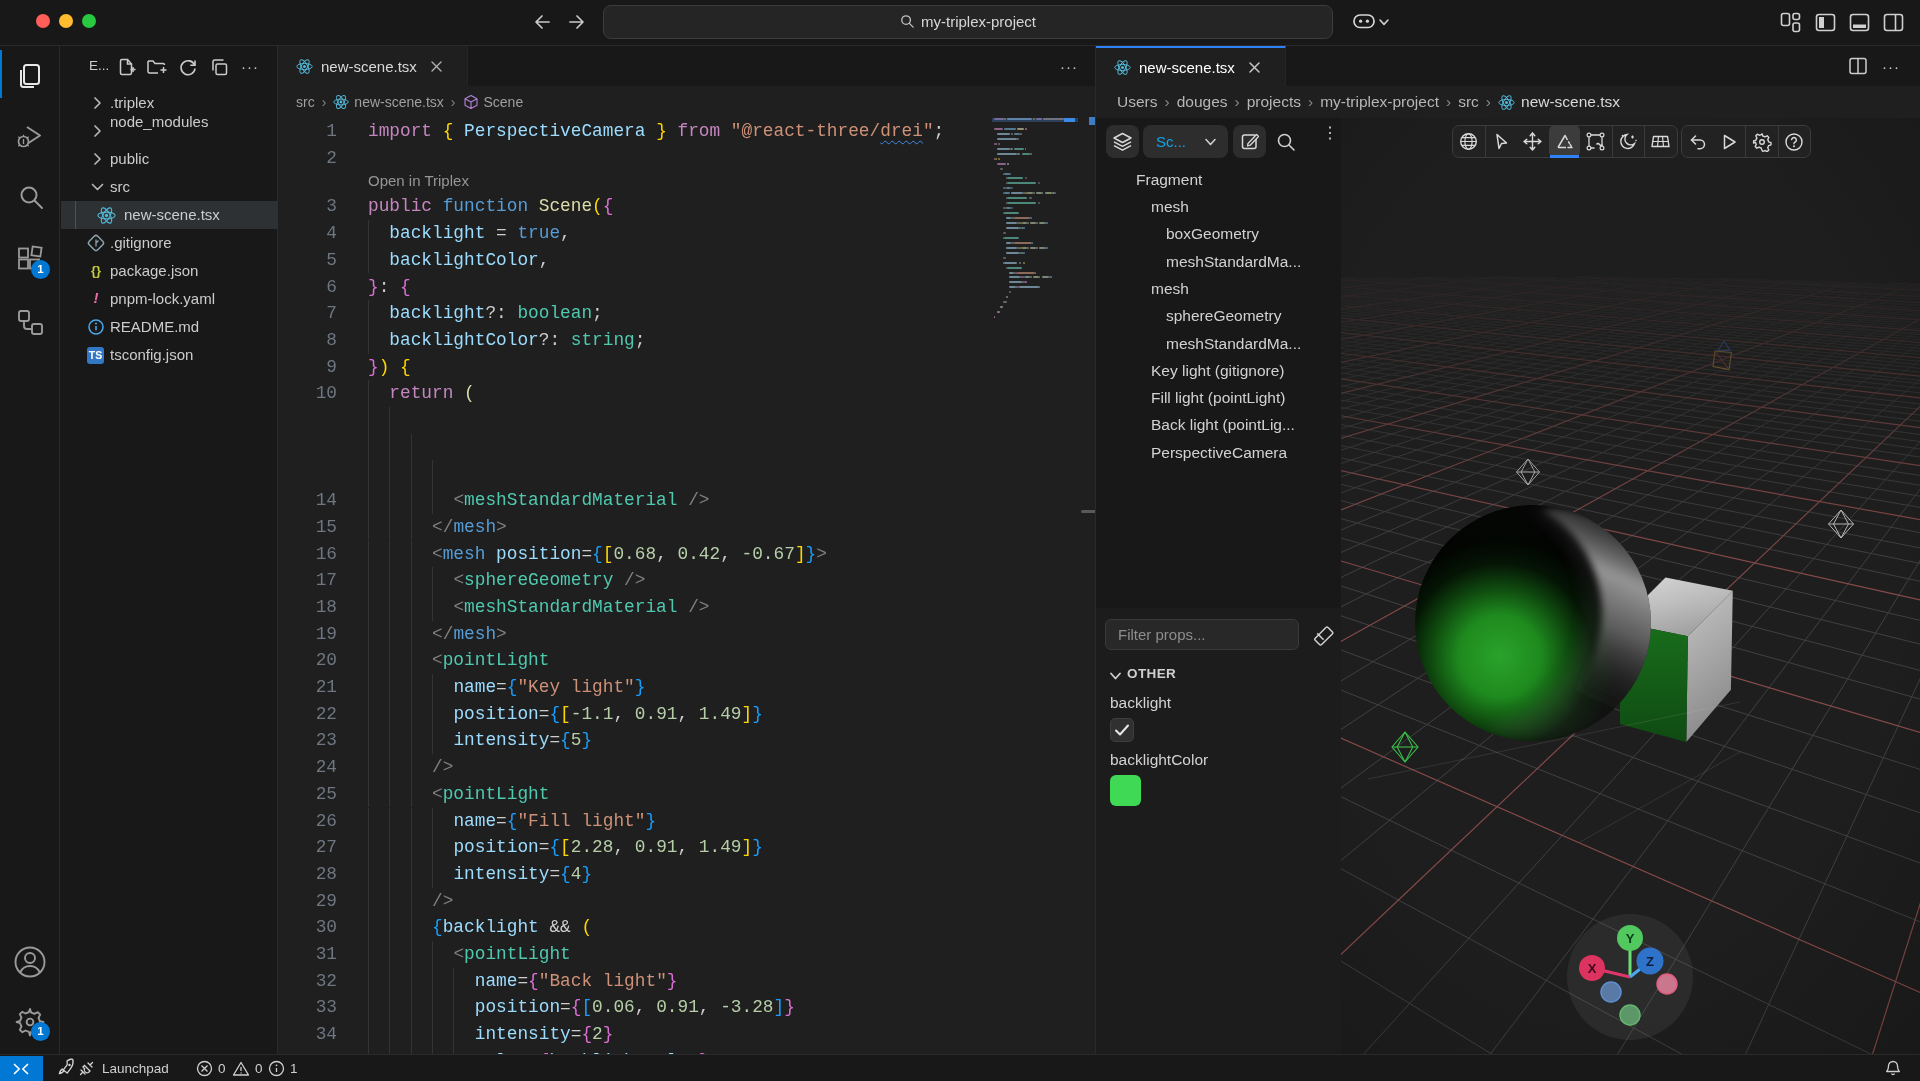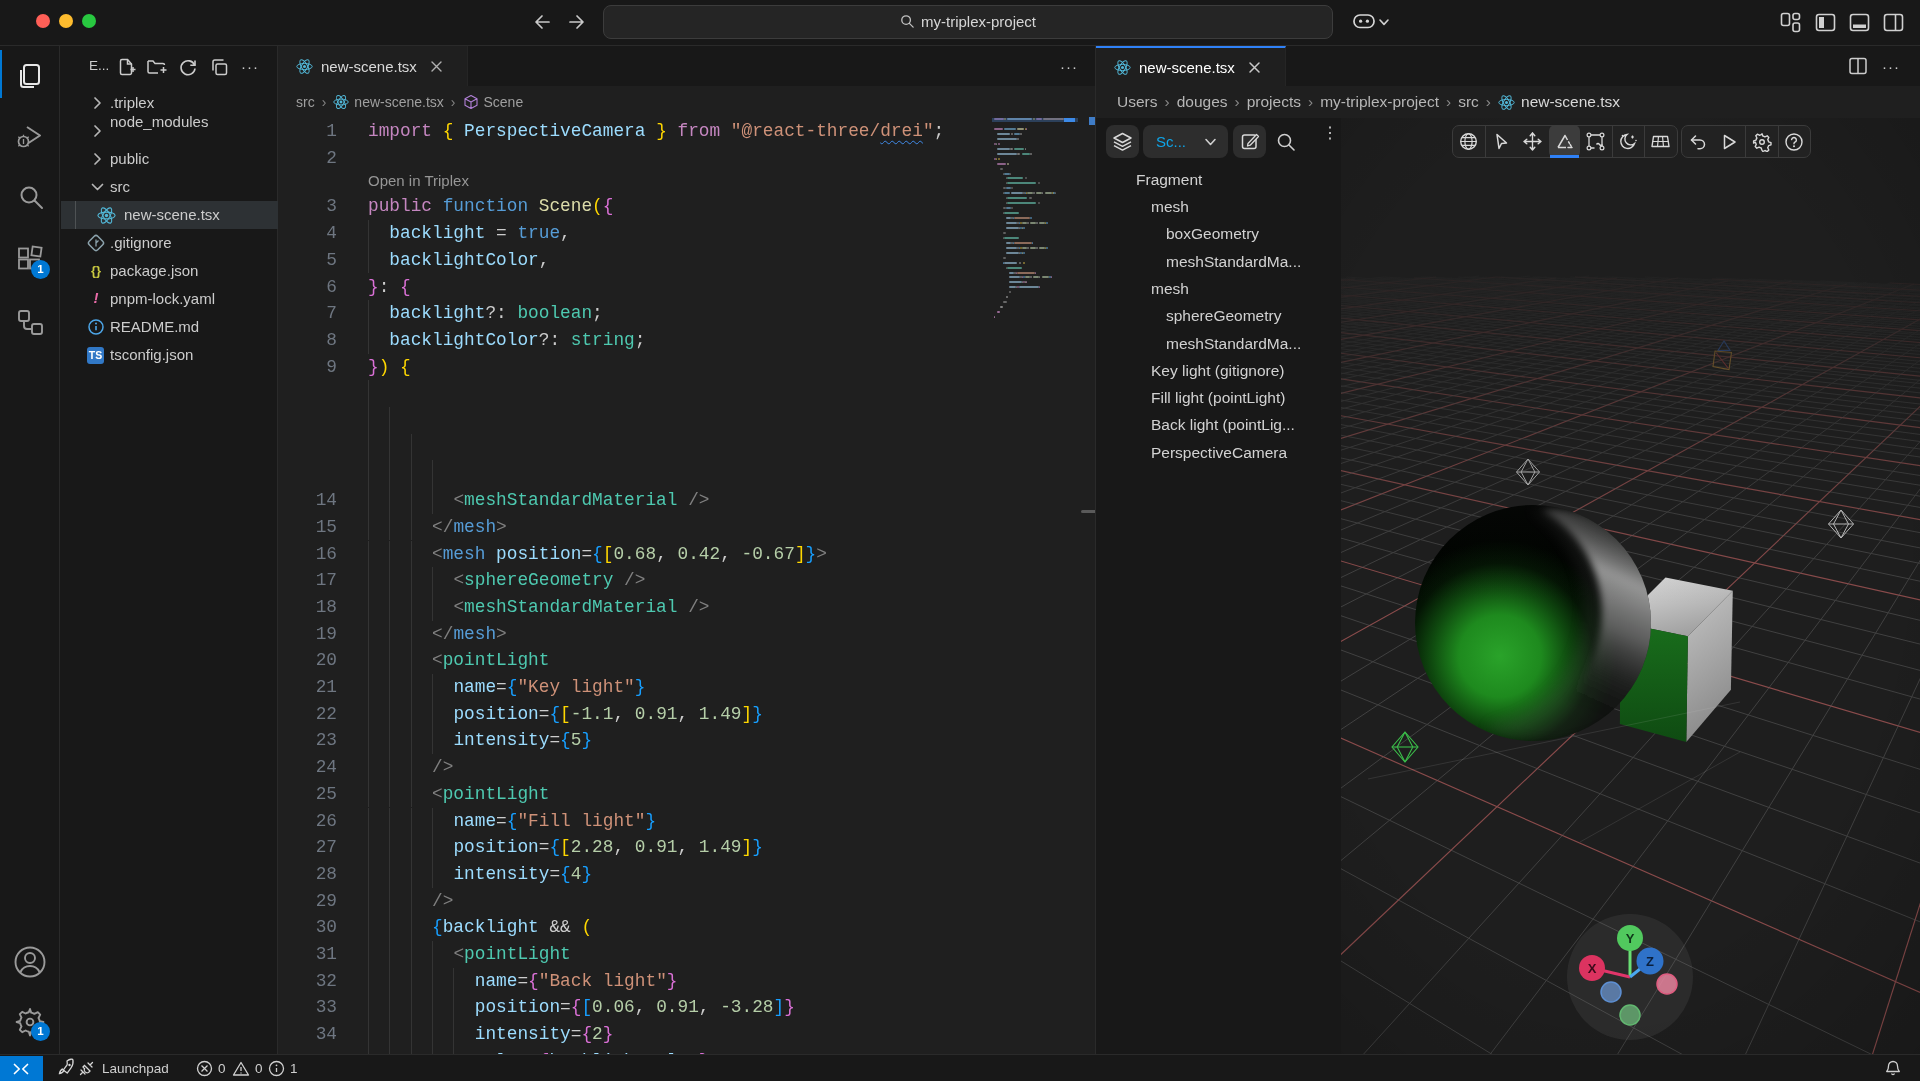--- a/index.html
+++ b/index.html
@@ -234,20 +234,21 @@
         <div class="cl" style="top:102.1px;width:818px"><span class="ln">4</span><span class="ct"><span class="w">  </span><span class="v">backlight</span><span class="w"> </span><span class="w">=</span><span class="w"> </span><span class="b">true</span><span class="w">,</span></span></div>
         <div class="guide" style="left:90.0px;top:102.1px;height:26.7px"></div>
         <div class="cl" style="top:128.8px;width:818px"><span class="ln">5</span><span class="ct"><span class="w">  </span><span class="v">backlightColor</span><span class="w">,</span></span></div>
         <div class="guide" style="left:90.0px;top:128.8px;height:26.7px"></div>
         <div class="cl" style="top:155.5px;width:818px"><span class="ln">6</span><span class="ct"><span class="o">}</span><span class="w">:</span><span class="w"> </span><span class="o">{</span></span></div>
         <div class="cl" style="top:182.2px;width:818px"><span class="ln">7</span><span class="ct"><span class="w">  </span><span class="v">backlight</span><span class="w">?:</span><span class="w"> </span><span class="t">boolean</span><span class="w">;</span></span></div>
         <div class="guide" style="left:90.0px;top:182.2px;height:26.7px"></div>
         <div class="cl" style="top:208.9px;width:818px"><span class="ln">8</span><span class="ct"><span class="w">  </span><span class="v">backlightColor</span><span class="w">?:</span><span class="w"> </span><span class="t">string</span><span class="w">;</span></span></div>
         <div class="guide" style="left:90.0px;top:208.9px;height:26.7px"></div>
         <div class="cl" style="top:235.6px;width:818px"><span class="ln">9</span><span class="ct"><span class="o">}</span><span class="g">)</span><span class="w"> </span><span class="g">{</span></span></div>
+        <div class="cl" style="top:262.3px;width:818px"><span class="ln">10</span><span class="ct"><span class="w">  </span><span class="k">return</span><span class="w"> </span><span class="y2">(</span></span></div>
         <div class="guide" style="left:90.0px;top:262.3px;height:26.7px"></div>
         <div class="guide" style="left:90.0px;top:289.0px;height:26.7px"></div>
         <div class="guide" style="left:111.4px;top:289.0px;height:26.7px"></div>
         <div class="guide" style="left:90.0px;top:315.7px;height:26.7px"></div>
         <div class="guide" style="left:111.4px;top:315.7px;height:26.7px"></div>
         <div class="guide" style="left:132.7px;top:315.7px;height:26.7px"></div>
         <div class="guide" style="left:90.0px;top:342.4px;height:26.7px"></div>
         <div class="guide" style="left:111.4px;top:342.4px;height:26.7px"></div>
         <div class="guide" style="left:132.7px;top:342.4px;height:26.7px"></div>
         <div class="guide" style="left:154.1px;top:342.4px;height:26.7px"></div>
@@ -967,20 +968,38 @@
         <div class="sitem" style="left:55px;top:75.0px">mesh</div>
         <div class="sitem" style="left:70px;top:102.3px">boxGeometry</div>
         <div class="sitem" style="left:70px;top:129.6px">meshStandardMa...</div>
         <div class="sitem" style="left:55px;top:156.9px">mesh</div>
         <div class="sitem" style="left:70px;top:184.2px">sphereGeometry</div>
         <div class="sitem" style="left:70px;top:211.5px">meshStandardMa...</div>
         <div class="sitem" style="left:55px;top:238.8px">Key light (gitignore)</div>
         <div class="sitem" style="left:55px;top:266.1px">Fill light (pointLight)</div>
         <div class="sitem" style="left:55px;top:293.4px">Back light (pointLig...</div>
         <div class="sitem" style="left:55px;top:320.7px">PerspectiveCamera</div>
+        <div class="abs" id="props">
+          <div class="abs" style="left:9px;top:11px;width:194px;height:31px;background:#282828;border:1px solid #3a3a3a;border-radius:6px;color:#8d8d8d;font-size:15px;line-height:29px"><span style="margin-left:12px">Filter props...</span></div>
+          <svg class="abs" style="left:214px;top:15px" width="24" height="24" viewBox="0 0 24 24" fill="none">
+            <rect x="9.5" y="2.5" width="9" height="18" rx="1.5" transform="rotate(45 12 12)" stroke="#d0d0d0" stroke-width="1.5" fill="none"></rect>
+            <path d="M7.2 10.4 l6.4 6.4" stroke="#d0d0d0" stroke-width="1.5"></path>
+          </svg>
+          <svg class="abs" style="left:13px;top:63px" width="13" height="10" viewBox="0 0 13 10" fill="none">
+            <path d="M2 2.5 L6.5 7.5 L11 2.5" stroke="#cfcfcf" stroke-width="1.8" fill="none" stroke-linecap="round" stroke-linejoin="round"></path>
+          </svg>
+          <div class="abs" style="left:31px;top:58px;font-size:13.5px;font-weight:700;letter-spacing:0.4px;color:#cfcfcf">OTHER</div>
+          <div class="abs" style="left:14px;top:86px;font-size:15.5px;color:#d2d2d2">backlight</div>
+          <div class="abs" style="left:14px;top:110px;width:24px;height:24px;background:#303030;border:1px solid #3e3e3e;border-radius:5px"></div>
+          <svg class="abs" style="left:18px;top:115px" width="16" height="14" viewBox="0 0 16 14" fill="none">
+            <path d="M2 7.5 L6 11.5 L14 2.5" stroke="#e8e8e8" stroke-width="2" fill="none" stroke-linecap="round" stroke-linejoin="round"></path>
+          </svg>
+          <div class="abs" style="left:14px;top:143px;font-size:15.5px;color:#d2d2d2">backlightColor</div>
+          <div class="abs" style="left:14px;top:167px;width:31px;height:31px;background:#40d956;border-radius:6px"></div>
+        </div>
       </div>
 </div>
 <div class="abs" style="left:1095px;top:46px;width:1px;height:1008px;background:#2a2a2a"></div>
 <div class="abs" id="statusbar">
       <div class="abs" style="left:0;top:1px;width:43px;height:26px;background:#0078d4"></div>
       <svg class="abs" style="left:11px;top:4px" width="20" height="20" viewBox="0 0 20 20" fill="none">
         <path d="M3.5 5.5 L8.2 10 L3.5 14.5 M16.5 5.5 L11.8 10 L16.5 14.5" stroke="#ffffff" stroke-width="1.7" stroke-linecap="round" stroke-linejoin="round"></path>
       </svg>
       <svg class="abs" style="left:57px;top:3px" width="20" height="20" viewBox="0 0 20 20" fill="none">
         <path d="M11 3 c3-1.5 6-1.5 6 0 c0 3-1 5.5-3 7.5 l-4.5 4.5 -3.5-3.5 4.5-4.5 c.5-.5 .5-.5 .5-4 Z" stroke="#d6d6d6" stroke-width="1.3" fill="none" stroke-linejoin="round" transform="rotate(-8 10 10)"></path>

